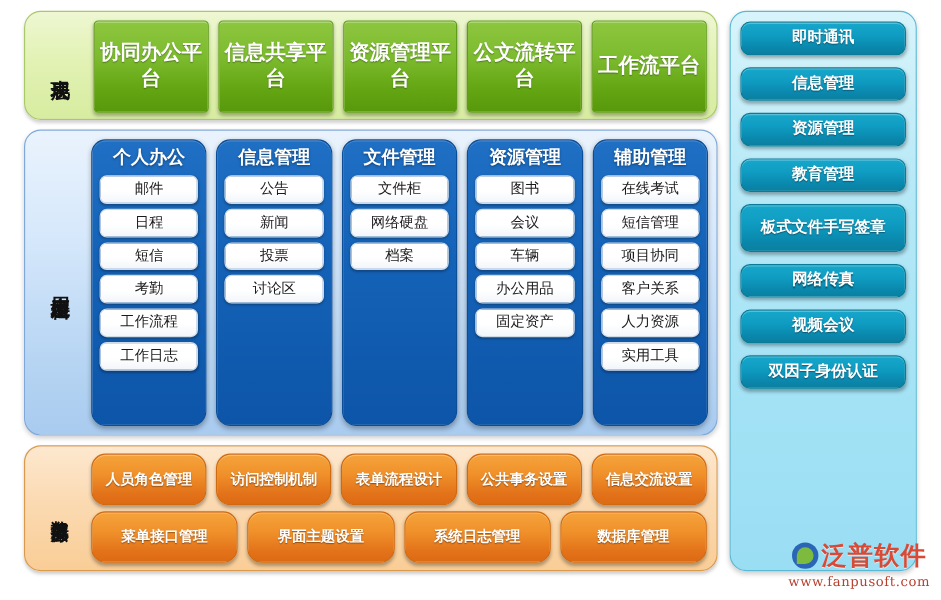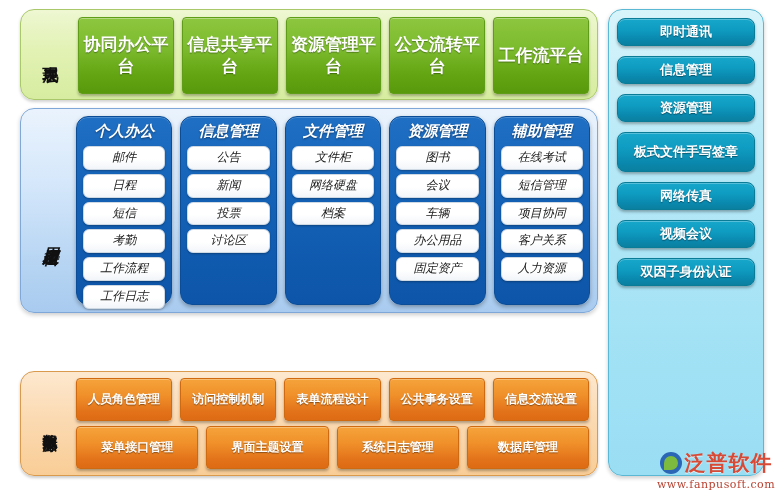--- a/index.html
+++ b/index.html
@@ -42,25 +42,24 @@
     border:1px solid #5f9c18;
     box-shadow:0 2px 3px rgba(0,0,0,.28), inset 0 1px 0 rgba(255,255,255,.35);
     color:#fff;font-weight:bold;font-size:17px;line-height:1.25;
     display:flex;align-items:center;justify-content:center;text-align:center;
     text-shadow:0 1px 1px rgba(0,0,0,.35);
     padding:2px;box-sizing:border-box;
   }
 
   
   .blue-panel{
-    left:20px;top:108px;width:578px;height:205px;
+    left:20px;top:108px;width:578px;height:255px;
     background:linear-gradient(to bottom,#eaf3fd 0%,#d6e8fb 35%,#b7d5f3 75%,#a9cbef 100%);
     border:1px solid #7fa8d8;
     box-shadow:0 2px 4px rgba(0,0,0,.2);
-    font-style:italic;
   }
   .blue-panel .side-label{
     position:absolute;left:10px;top:10px;width:38px;height:235px;
     display:flex;align-items:center;justify-content:center;
   }
   .blue-panel .vlabel{font-size:16px;}
   .blue-row{position:absolute;left:55px;top:7px;right:7px;bottom:7px;display:flex;gap:8px;}
   .blue-col{
     flex:1;border-radius:12px;
     background:linear-gradient(to bottom,#1f6fc4 0%,#1463b8 40%,#0d55a8 100%);
@@ -93,21 +92,21 @@
     position:absolute;left:11px;top:6px;width:34px;height:93px;
     display:flex;align-items:center;justify-content:center;
   }
   .orange-panel .vlabel{font-size:15px;}
   .orange-grid{
     position:absolute;left:55px;top:6px;right:8px;bottom:6px;
     display:flex;flex-direction:column;gap:5px;
   }
   .orange-line{flex:1;display:flex;gap:8px;}
   .orange-btn{
-    flex:1;border-radius:4px;
+    flex:1;border-radius:12px;
     background:linear-gradient(to bottom,#f5a33b 0%,#f0902a 40%,#e3731a 78%,#dd6a14 100%);
     border:1px solid #cf6a10;
     box-shadow:0 2px 3px rgba(0,0,0,.3), inset 0 1px 0 rgba(255,255,255,.3);
     color:#fff;font-weight:bold;font-size:12px;line-height:1.25;
     display:flex;align-items:center;justify-content:center;text-align:center;
     text-shadow:0 1px 1px rgba(0,0,0,.4);
     padding:1px;box-sizing:border-box;
   }
 
   
@@ -215,20 +214,21 @@
         <div class="blue-item">固定资产</div>
       </div>
 
       <div class="blue-col">
         <div class="blue-col-title">辅助管理</div>
         <div class="blue-item">在线考试</div>
         <div class="blue-item">短信管理</div>
         <div class="blue-item">项目协同</div>
         <div class="blue-item">客户关系</div>
         <div class="blue-item">人力资源</div>
+        <div class="blue-item">实用工具</div>
       </div>
 
     </div>
   </div>
 
   <div class="panel orange-panel">
     <div class="side-label">
       <span class="vlabel">数据服务层</span>
     </div>
     <div class="orange-grid">
@@ -245,20 +245,21 @@
         <div class="orange-btn">系统日志管理</div>
         <div class="orange-btn">数据库管理</div>
       </div>
     </div>
   </div>
 
   <div class="panel cyan-panel">
     <div class="cyan-btn one-line">即时通讯</div>
     <div class="cyan-btn one-line">信息管理</div>
     <div class="cyan-btn one-line">资源管理</div>
+    <div class="cyan-btn one-line">教育管理</div>
     <div class="cyan-btn two-line">板式文件手写签章</div>
     <div class="cyan-btn one-line">网络传真</div>
     <div class="cyan-btn one-line">视频会议</div>
     <div class="cyan-btn one-line">双因子身份认证</div>
     <div class="cyan-spacer"></div>
   </div>
 
   <div class="logo">
     <div class="logo-row">
       <span class="logo-mark"></span>

